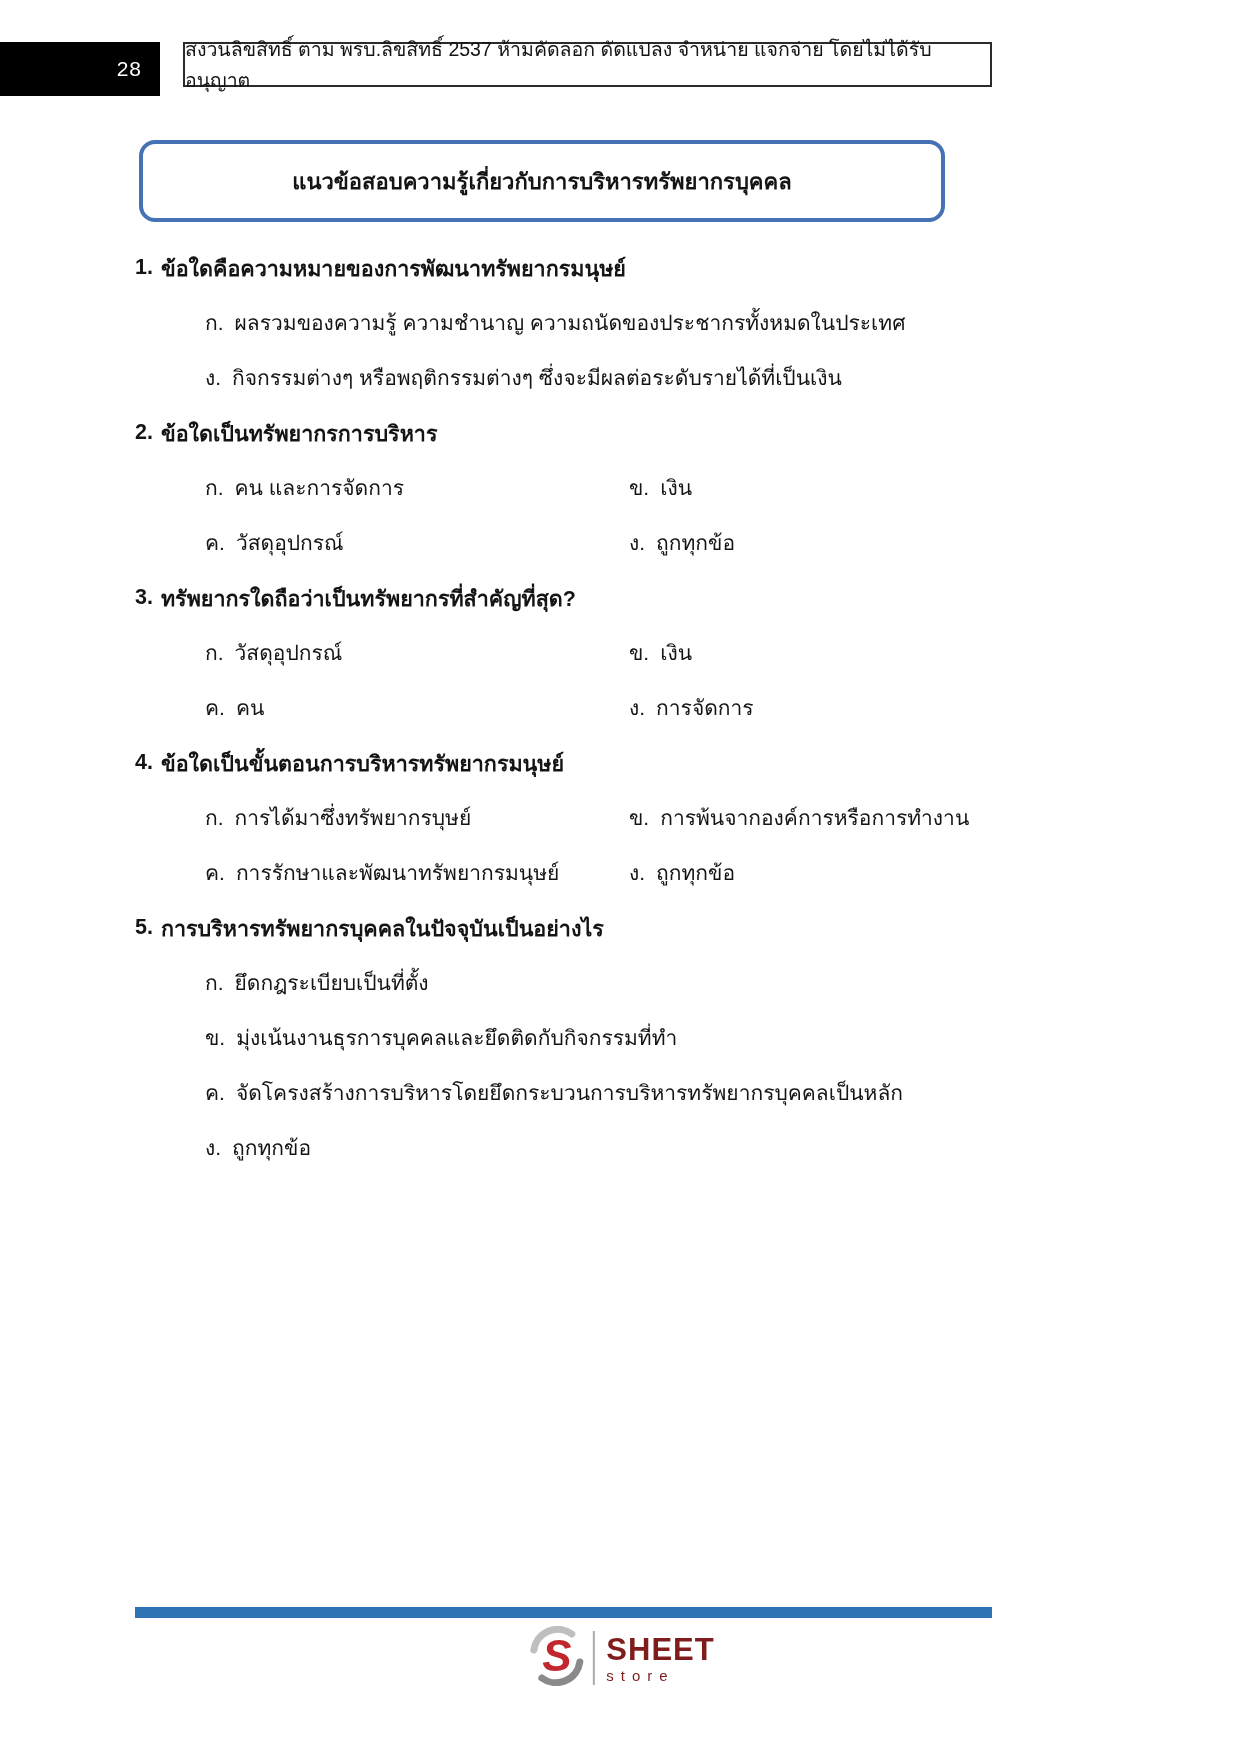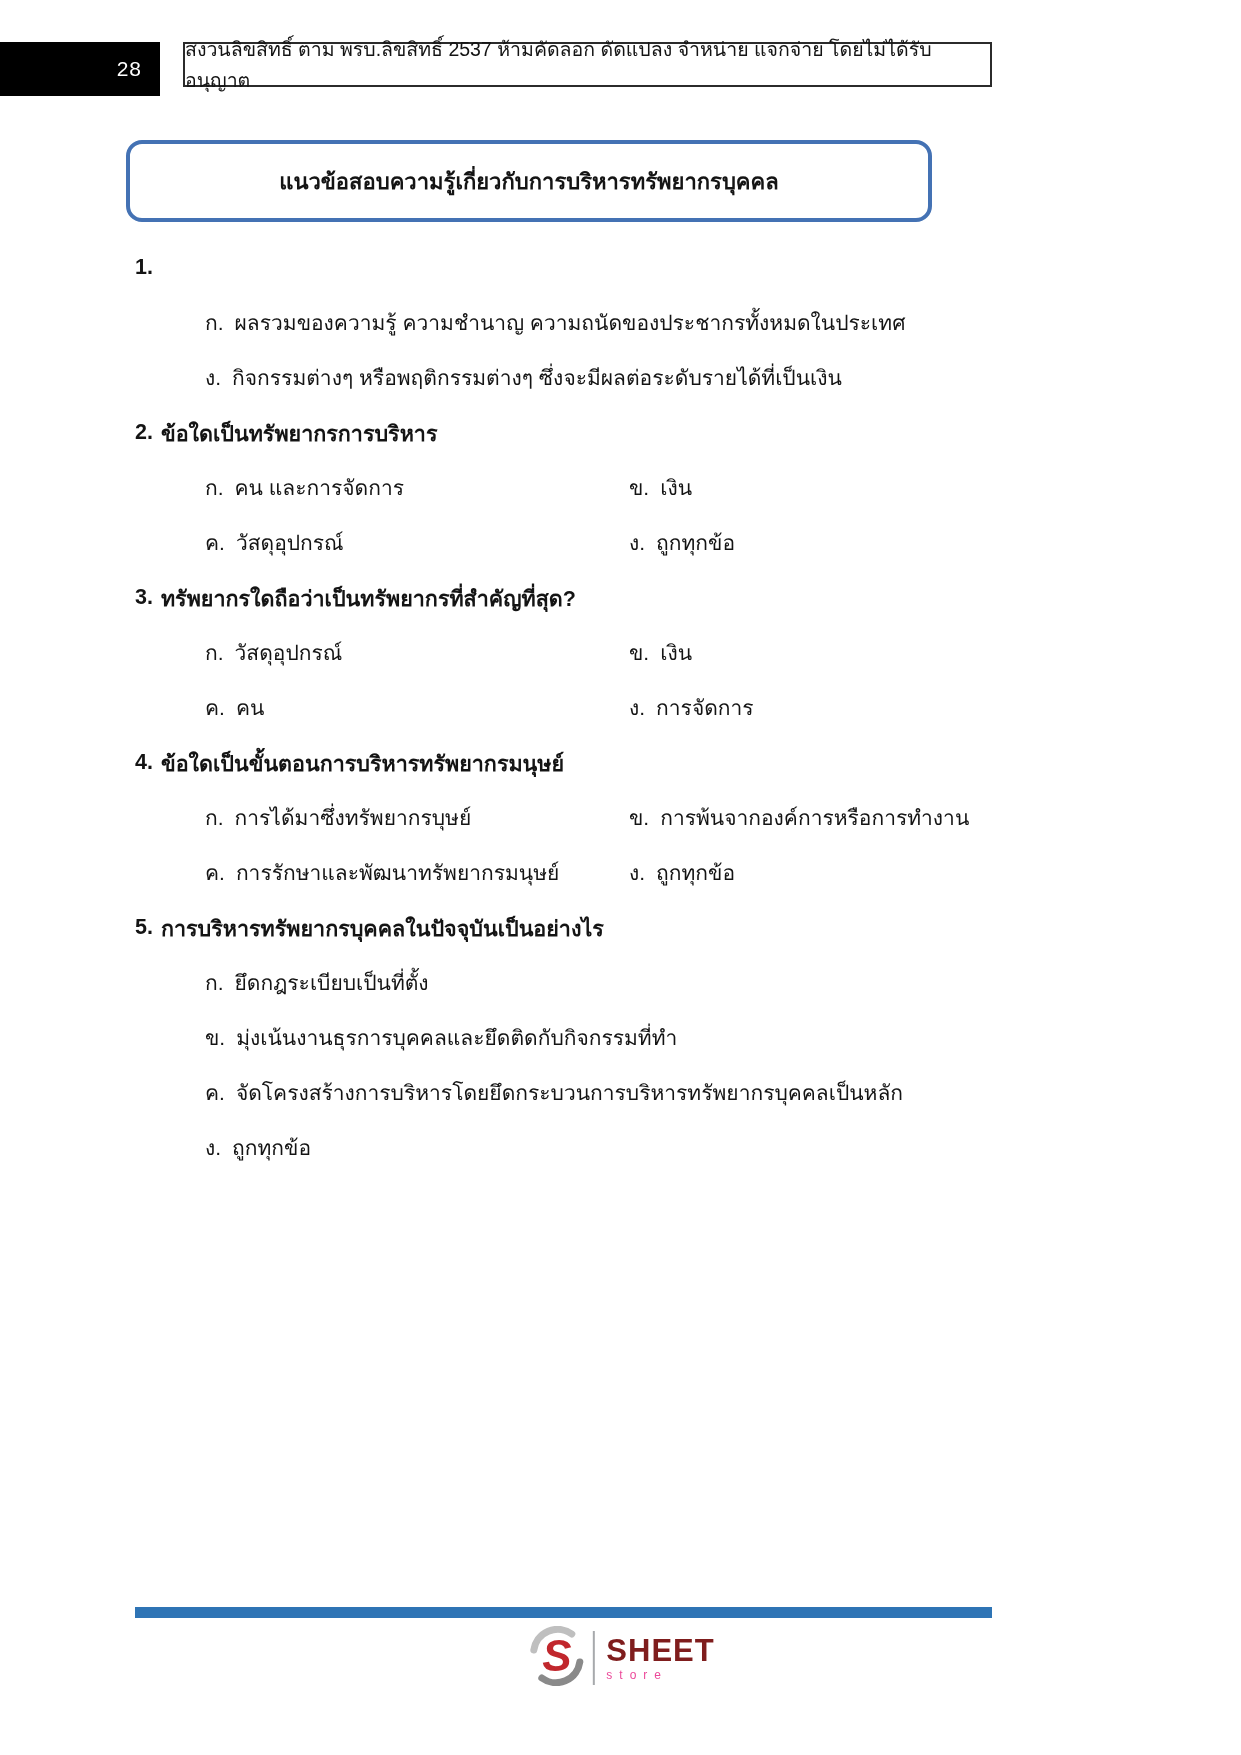--- a/index.html
+++ b/index.html
@@ -10,21 +10,21 @@
   
   .pagenum-box { position:absolute; left:0; top:42px; width:160px; height:54px; background:#000;
                  display:flex; align-items:center; justify-content:flex-end; padding-right:18px;padding-left:16px; }
   .pagenum-box span { color:#fff; font-size:21px; letter-spacing:1px; }
   .copyright-box { position:absolute; left:183px; top:42px; width:809px; height:45px;
                    border:2px solid #2b2b2b; background:#fff;
                    display:flex; align-items:center; justify-content:center; }
   .copyright-box span { font-size:19.5px; }
 
   
-  .title-box { position:absolute; left:126px; top:140px; width:806px; height:82px;
+  .title-box { position:absolute; left:139px; top:140px; width:806px; height:82px;
                border:4px solid #4472b4; border-radius:16px; background:#fff;
                display:flex; align-items:center; justify-content:center; }
   .title-box span { font-weight:bold; font-size:22px; }
 
   
   .content { position:absolute; left:135px; top:240px; width:870px; }
   .qtitle { height:55px; display:flex; align-items:center; font-weight:bold; font-size:21.5px; }
   .qtitle .qnum { margin-right:8px; }
   .optline { height:55px; display:flex; align-items:center; padding-left:70px; font-size:21px; }
   .optrow { height:55px; display:flex; align-items:center; font-size:21px; }
@@ -33,21 +33,21 @@
   .optrow .cell.c2 { }
   .olabel { margin-right:11px; }
 
   
   .footer-bar { position:absolute; left:135px; top:1607px; width:857px; height:11px; background:#2e74b5; }
   .logo { position:absolute; left:50%; top:1626px; transform:translateX(-50%);
           display:flex; align-items:center; }
   .logo-sep { width:2px; height:54px; background:#a7a9ac; margin:0 12px 0 6px; }
   .logo-text { display:flex; flex-direction:column; line-height:1; }
   .logo-title { font-weight:bold; font-size:31px; color:#7f1d1d; letter-spacing:1px; }
-  .logo-sub { font-size:12px; color:#ec4899; letter-spacing:7px; margin-top:3px; }
+  .logo-sub { font-size:15px; color:#7f1d1d; letter-spacing:7px; margin-top:3px; }
 </style>
 </head>
 <body>
 
 <div class="page">
 
   <div class="pagenum-box">
     <span>28</span>
   </div>
 
@@ -56,20 +56,21 @@
   </div>
 
   <div class="title-box">
     <span>แนวข้อสอบความรู้เกี่ยวกับการบริหารทรัพยากรบุคคล</span>
   </div>
 
   <div class="content">
       <div class="qblock">
         <div class="qtitle">
           <span class="qnum">1.</span>
+          <span class="qtext">ข้อใดคือความหมายของการพัฒนาทรัพยากรมนุษย์</span>
         </div>
         <div class="optline">
           <span class="opt"><span class="olabel">ก.</span><span class="otext">ผลรวมของความรู้ ความชำนาญ  ความถนัดของประชากรทั้งหมดในประเทศ</span></span>
         </div>
         <div class="optline">
           <span class="opt"><span class="olabel">ง.</span><span class="otext">กิจกรรมต่างๆ หรือพฤติกรรมต่างๆ ซึ่งจะมีผลต่อระดับรายได้ที่เป็นเงิน</span></span>
         </div>
       </div>
       <div class="qblock">
         <div class="qtitle">

